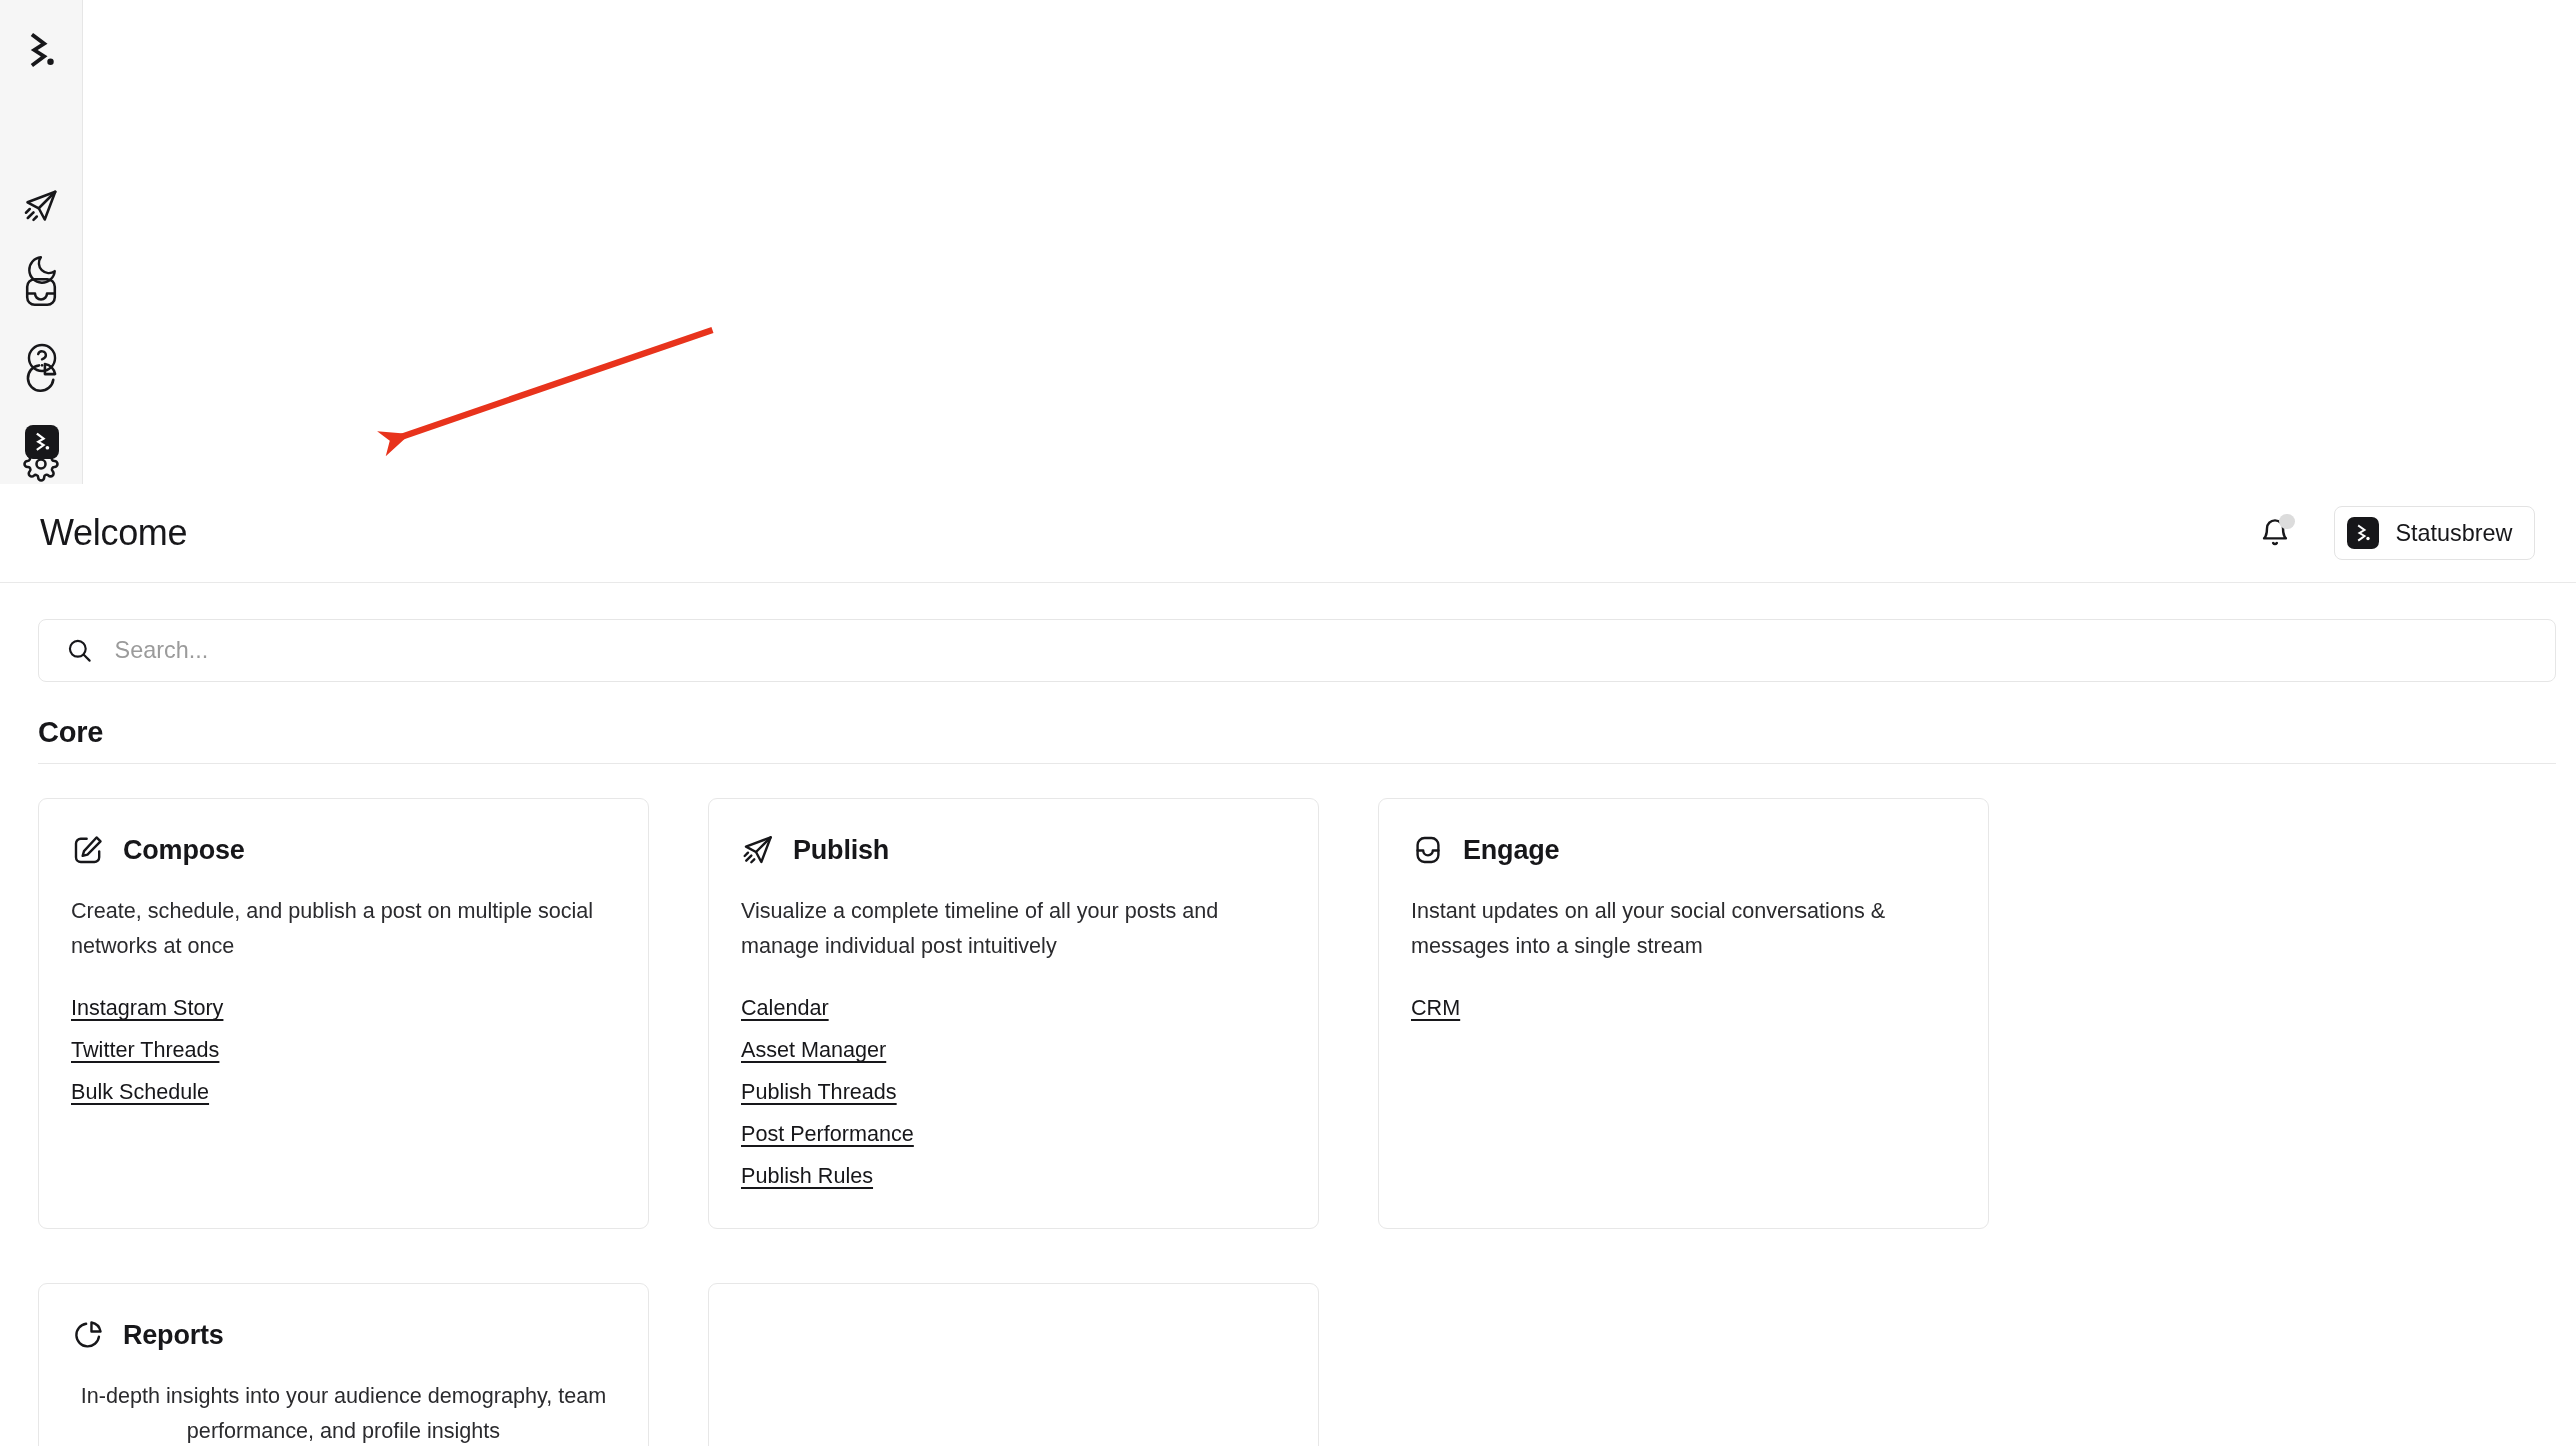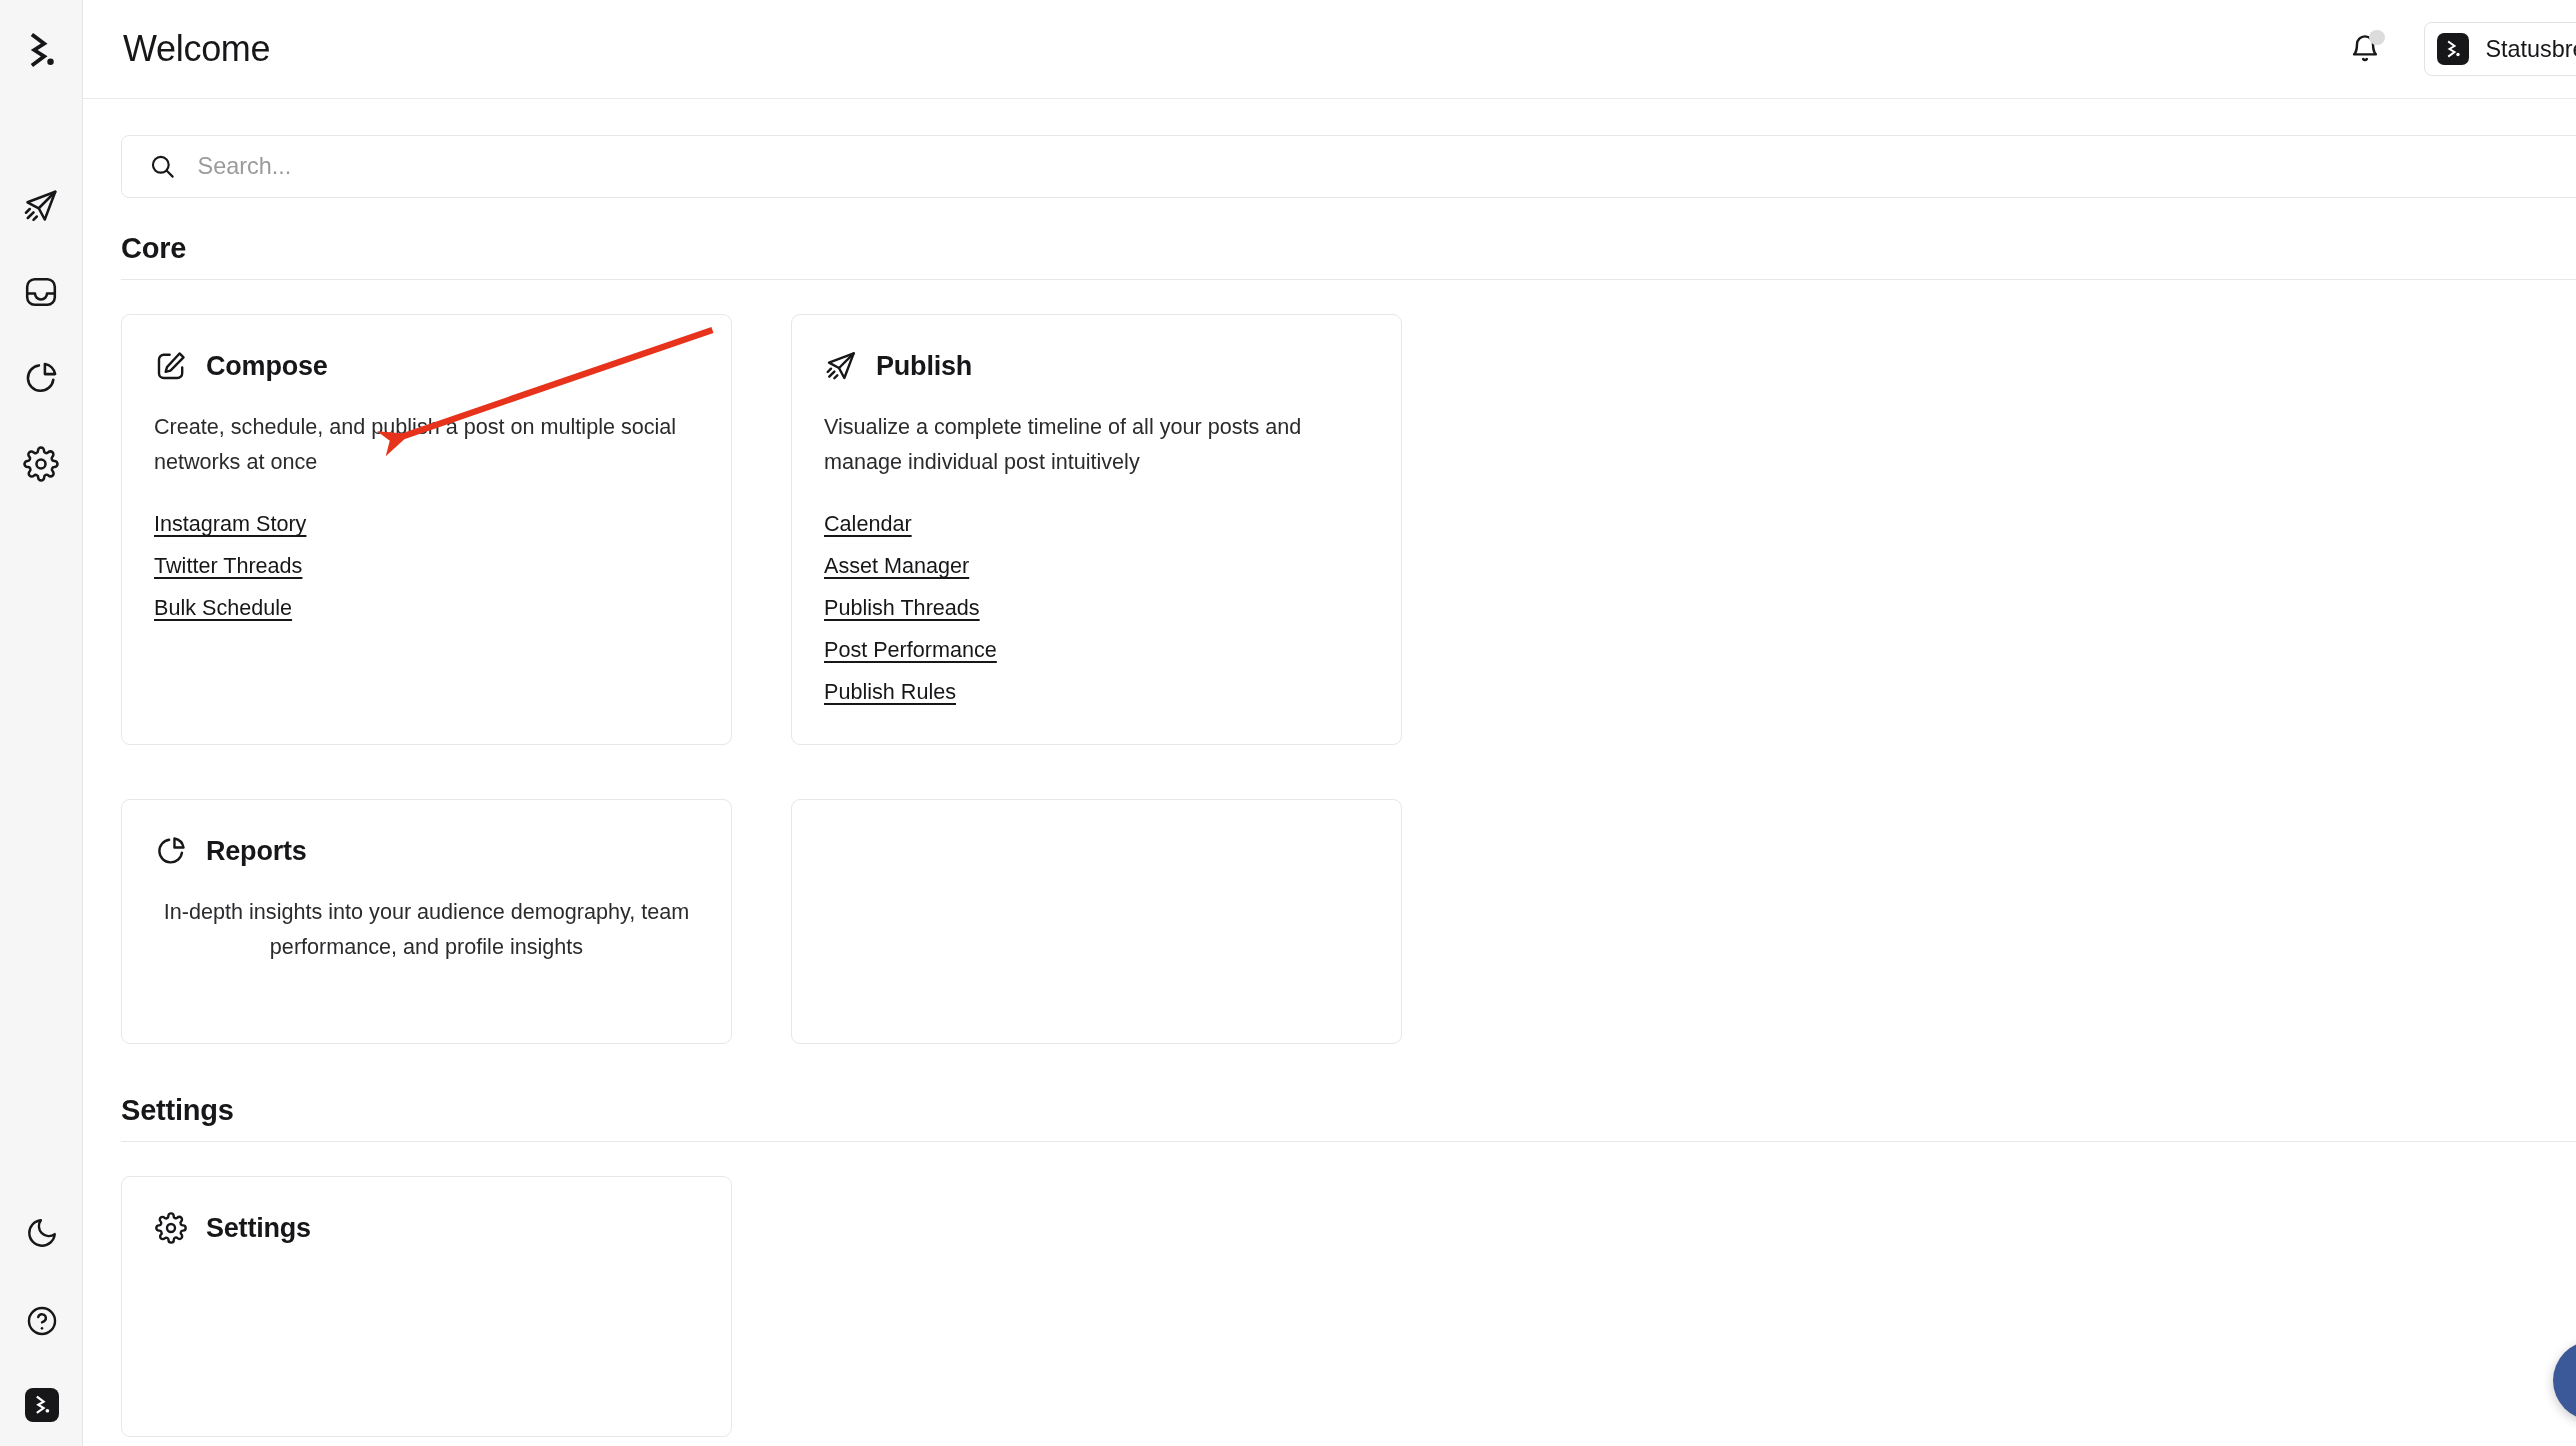--- a/index.html
+++ b/index.html
@@ -6,21 +6,21 @@
   html, body {
     width: 2576px;
     height: 1447px;
     overflow: hidden;
     background: #ffffff;
     font-family: "Liberation Sans", sans-serif;
     -webkit-font-smoothing: antialiased;
   }
 
   
-  .app { position: relative; width: 2576px; height: 1447px; display: flex; }
+  .app { position: relative; width: 2576px; height: 1447px; display: flex; flex-direction: column; }
 
   
   .sidebar {
     width: 83px;
     height: 1447px;
     background: #f6f6f6;
     border-right: 0.9px solid #e6e6e6;
     display: flex;
     flex-direction: column;
     align-items: center;
@@ -373,20 +373,35 @@
             <p class="card-desc">Visualize a complete timeline of all your posts and manage individual post intuitively</p>
             <div class="card-links">
               <a class="card-link">Calendar</a>
               <a class="card-link">Asset Manager</a>
               <a class="card-link">Publish Threads</a>
               <a class="card-link">Post Performance</a>
               <a class="card-link">Publish Rules</a>
             </div>
           </div>
 
+          <div class="card card-tall">
+            <div class="card-head">
+              <span class="card-icon">
+                <svg width="32" height="32" viewBox="0 0 24 24" fill="none" stroke="#17171a" stroke-width="1.8" stroke-linecap="round" stroke-linejoin="round">
+                  <rect x="4.2" y="3" width="15.6" height="18" rx="5.2"></rect>
+                  <path d="M4.2 12.4 H8.4 a3.6 3.6 0 0 0 7.2 0 h4.2"></path>
+                </svg>
+              </span>
+              <span class="card-title">Engage</span>
+            </div>
+            <p class="card-desc">Instant updates on all your social conversations &amp; messages into a single stream</p>
+            <div class="card-links">
+              <a class="card-link">CRM</a>
+            </div>
+          </div>
         </div>
 
         <div class="card-grid card-row2">
 
           <div class="card card-short">
             <div class="card-head">
               <span class="card-icon">
                 <svg width="32" height="32" viewBox="0 0 24 24" fill="none" stroke="#17171a" stroke-width="1.8" stroke-linecap="round" stroke-linejoin="round">
                   <path d="M20.2 13.2A8.5 8.5 0 1 1 10.6 3.6"></path>
                   <path d="M14.6 2.6 a8.5 8.5 0 0 1 6.8 6.8 h-6.8 z"></path>

